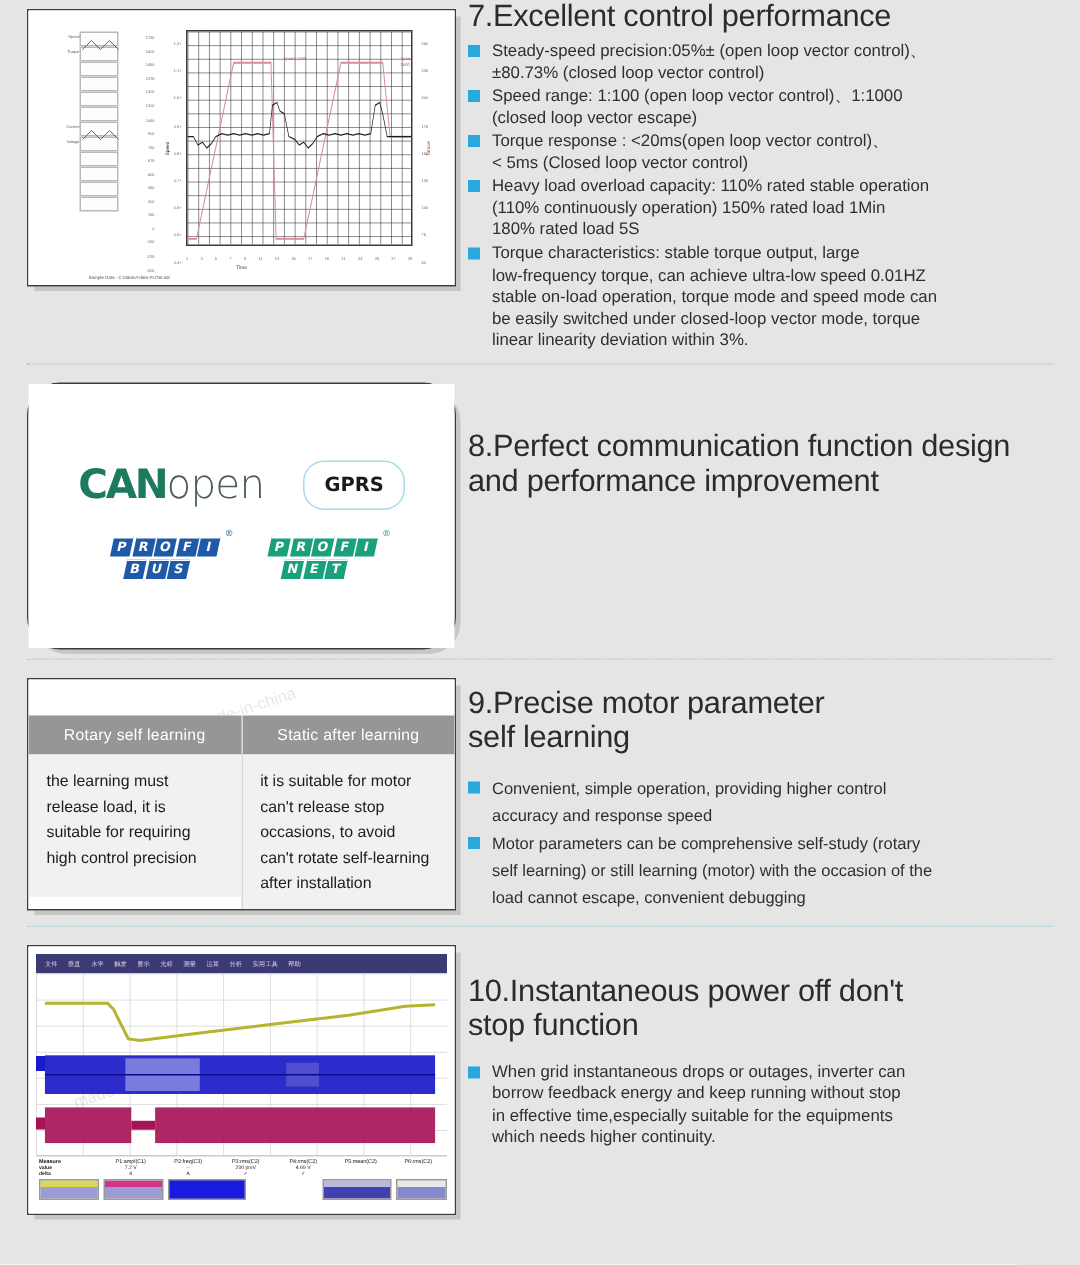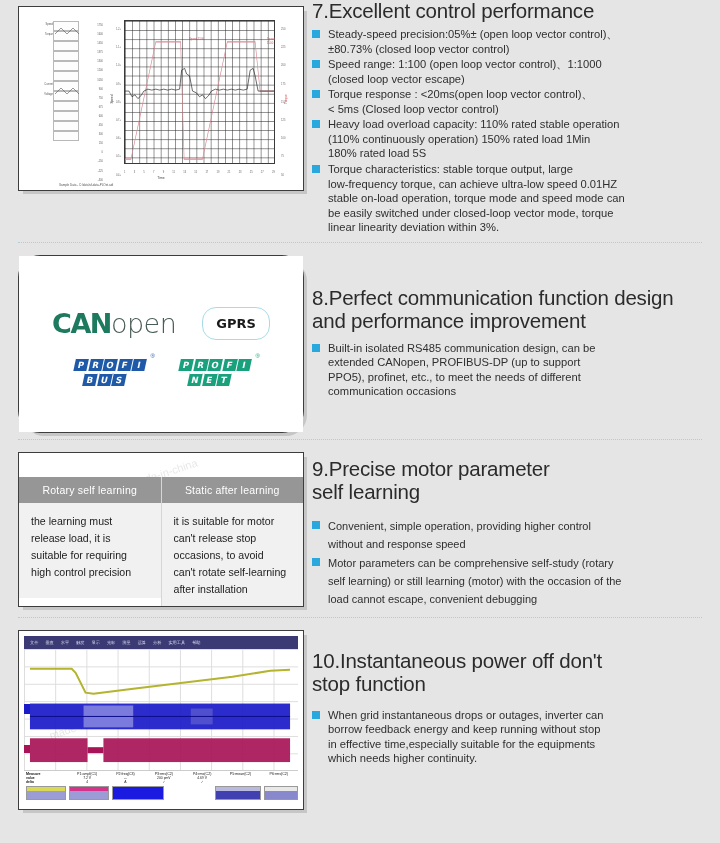--- a/index.html
+++ b/index.html
@@ -342,26 +342,20 @@
               </div>
             </div>
           </div>
         </div>
       </div>
     </div>
 
     <div class="text-col" style="padding-top:38px;">
       <h2 class="heading">8.Perfect communication function design
   and performance improvement</h2>
-      <ul class="bullets" style="margin-top:8px;">
-        <li><span class="sq"></span><span>Built-in isolated RS485 communication design, can be
-extended CANopen, PROFIBUS-DP (up to support
-PPO5), profinet, etc., to meet the needs of different
-communication occasions</span></li>
-      </ul>
     </div>
   </div>
 
   <div class="divider"></div>
 
   <div class="section">
     <div class="media-col">
       <div class="card tbl9">
         <div class="card-inner">
           <div class="wm" style="left:110px; top:14px;">made-in-china</div>
@@ -384,21 +378,21 @@
           </div>
         </div>
       </div>
     </div>
 
     <div class="text-col" style="padding-top:12px;">
       <h2 class="heading">9.Precise motor parameter
   self learning</h2>
       <ul class="bullets loose" style="margin-top:14px;">
         <li><span class="sq"></span><span>Convenient, simple operation, providing higher control
-without and response speed</span></li>
+accuracy and response speed</span></li>
         <li><span class="sq"></span><span>Motor parameters can be comprehensive self-study (rotary
 self learning) or still learning (motor) with the occasion of the
 load cannot escape, convenient debugging</span></li>
       </ul>
     </div>
   </div>
 
   <div class="divider"></div>
 
   <div class="section">

